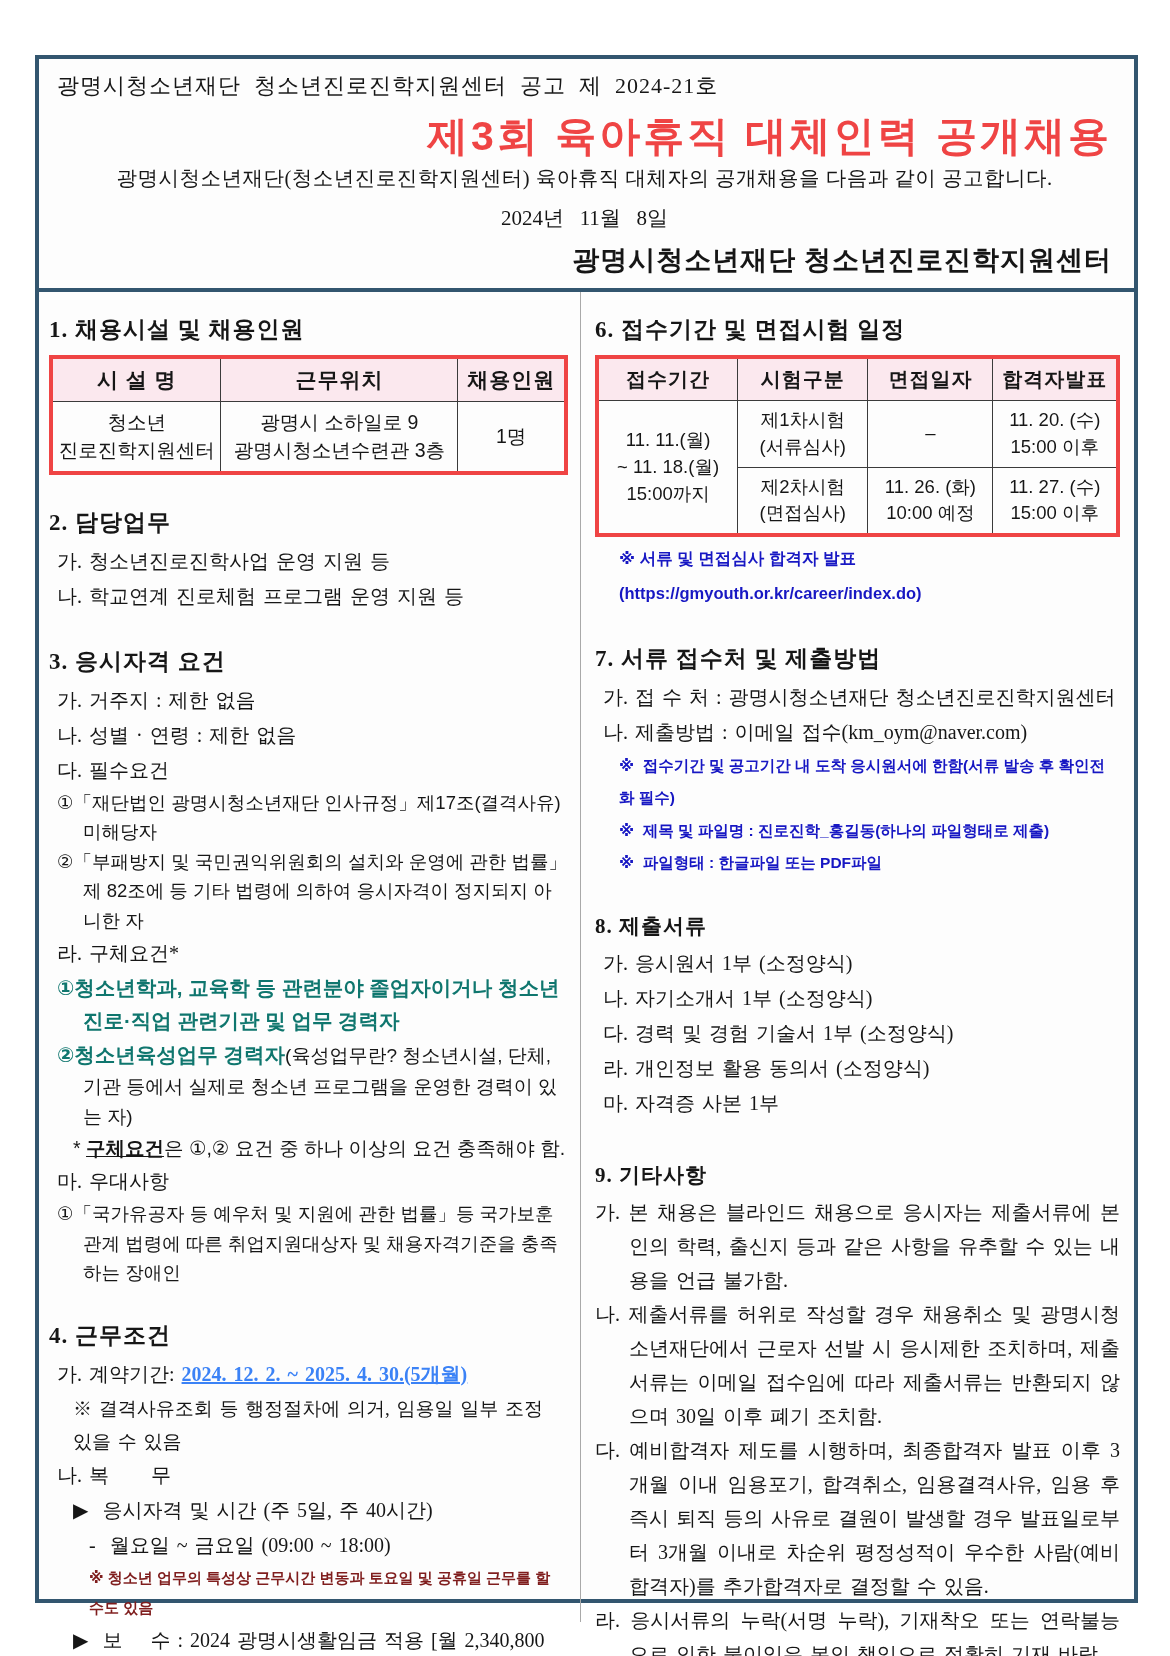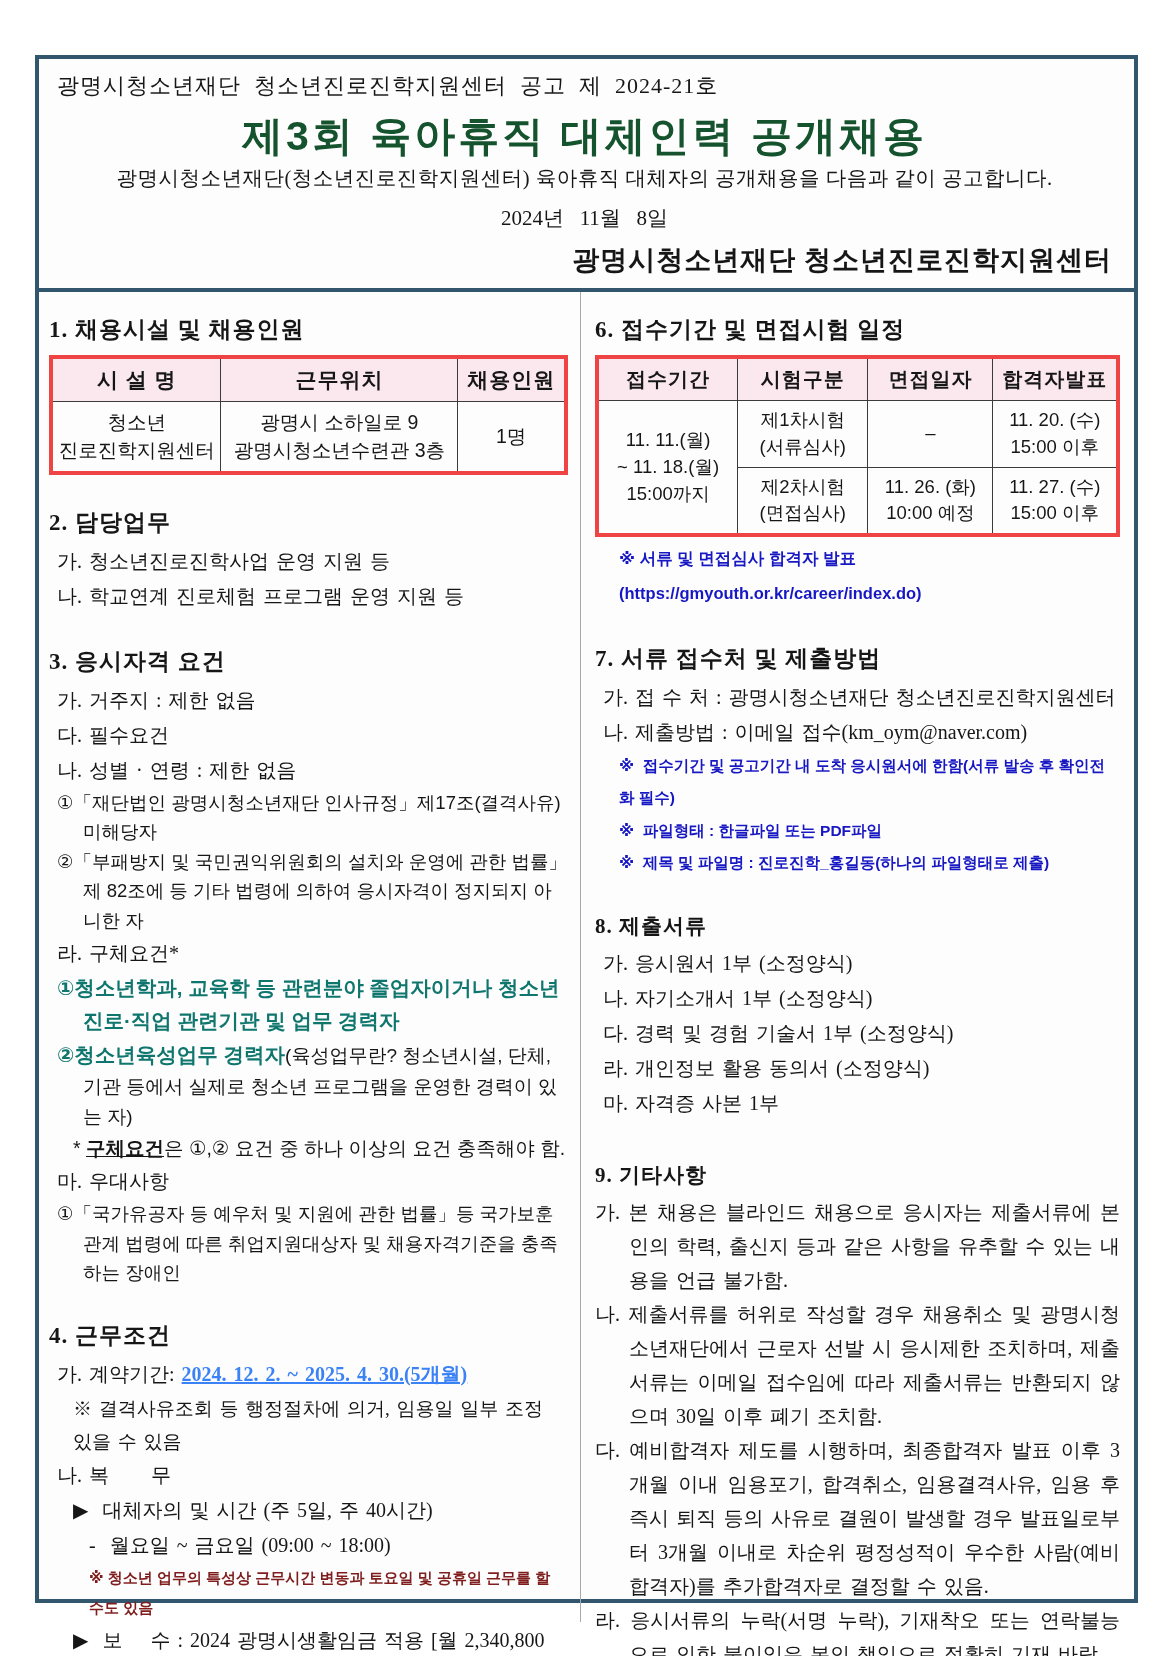--- a/index.html
+++ b/index.html
@@ -11,21 +11,21 @@
   .doc {
     position:absolute; left:35px; top:55px; width:1103px; height:1548px;
     box-sizing:border-box; border:4px solid #33566f; background:#fdfdfd;
   }
   
   .hd { box-sizing:border-box; padding:12px 22px 10px 18px; border-bottom:4px solid #33566f; }
   .notice-no { font-size:22px; letter-spacing:1px; white-space:pre-wrap; }
   .main-title {
     font-family:"Liberation Sans","DejaVu Sans",sans-serif;
     font-weight:900; font-size:41px; letter-spacing:3px;
-    text-align:center; margin-top:8px; color:#14532d;
+    text-align:right; margin-top:8px; color:#ef4444;
   }
   .subtitle { font-size:20.5px; text-align:center; letter-spacing:.5px; }
   .date-line { font-size:21px; text-align:center; margin-top:12px; white-space:pre-wrap; }
   .org-name { font-size:27px; font-weight:700; text-align:right; margin-top:10px; letter-spacing:1px; }
   
   .cols { display:flex; height:1330px; }
   .col-l { box-sizing:border-box; width:541px; padding:6px 12px 0 10px; }
   .col-r { box-sizing:border-box; flex:1; border-left:1px solid #a9a9a9; padding:6px 14px 0 14px; }
   .sec-h { font-size:23px; font-weight:700; margin:16px 0 6px 0; letter-spacing:1px; }
   .line { font-size:20px; line-height:1.75; white-space:pre-wrap; word-spacing:2px; }
@@ -94,37 +94,37 @@
         </table>
 
       <div class="spacer16"></div>
       <div class="sec-h">2. 담당업무</div>
       <div class="line ind1">가. 청소년진로진학사업 운영 지원 등</div>
       <div class="line ind1">나. 학교연계 진로체험 프로그램 운영 지원 등</div>
 
       <div class="spacer16"></div>
       <div class="sec-h">3. 응시자격 요건</div>
       <div class="line ind1">가. 거주지 : 제한 없음</div>
+      <div class="line ind1">나. 성별 · 연령 : 제한 없음</div>
       <div class="line ind1">다. 필수요건</div>
-      <div class="line ind1">나. 성별 · 연령 : 제한 없음</div>
       <div class="gothic ind2 hang">①「재단법인 광명시청소년재단 인사규정」제17조(결격사유) 미해당자</div>
       <div class="gothic ind2 hang">②「부패방지 및 국민권익위원회의 설치와 운영에 관한 법률」제 82조에 등 기타 법령에 의하여 응시자격이 정지되지 아니한 자</div>
       <div class="line ind1">라. 구체요건*</div>
       <div class="blue-big ind2 hang">①청소년학과, 교육학 등 관련분야 졸업자이거나 청소년 진로·직업 관련기관 및 업무 경력자</div>
       <div class="gothic ind2 hang" style="font-size:19px"><span class="blue-big" style="font-size:20.5px">②청소년육성업무 경력자</span><span>(육성업무란? 청소년시설, 단체, 기관 등에서 실제로 청소년 프로그램을 운영한 경력이 있는 자)</span></div>
       <div class="gothic ind2" style="font-size:19.5px"><span>* </span><span class="bold-ul">구체요건</span><span>은 ①,② 요건 중 하나 이상의 요건 충족해야 함.</span></div>
       <div class="line ind1">마. 우대사항</div>
       <div class="gothic ind2 hang">①「국가유공자 등 예우처 및 지원에 관한 법률」등 국가보훈관계 법령에 따른 취업지원대상자 및 채용자격기준을 충족하는 장애인</div>
 
       <div class="spacer16"></div>
       <div class="sec-h">4. 근무조건</div>
       <div class="line ind1"><span>가. 계약기간: </span><span class="red-ul">2024. 12. 2. ~ 2025. 4. 30.(5개월)</span></div>
       <div class="line ind2" style="font-size:19px">※ 결격사유조회 등 행정절차에 의거, 임용일 일부 조정 있을 수 있음</div>
       <div class="line ind1">나. 복      무</div>
-      <div class="line ind2">▶  대체자의 및 시간 (주 5일, 주 40시간)</div>
+      <div class="line ind2">▶  응시자격 및 시간 (주 5일, 주 40시간)</div>
       <div class="line ind3">-  월요일 ~ 금요일 (09:00 ~ 18:00)</div>
       <div class="red-note ind3">※ 청소년 업무의 특성상 근무시간 변동과 토요일 및 공휴일 근무를 할 수도 있음</div>
       <div class="line ind2">▶  보    수 : 2024 광명시생활임금 적용 [월 2,340,800원]</div>
 
     </div>
 
     <div class="col-r">
 
       <div class="sec-h">6. 접수기간 및 면접시험 일정</div>
       <table class="tbl sched">
@@ -155,22 +155,22 @@
         </tr>
       </tbody>
         </table>
       <div class="blue-note ind2" style="font-size:16.5px;margin-top:4px">※ 서류 및 면접심사 합격자 발표 (https://gmyouth.or.kr/career/index.do)</div>
 
       <div class="spacer16"></div>
       <div class="sec-h">7. 서류 접수처 및 제출방법</div>
       <div class="line ind1">가. 접 수 처 : 광명시청소년재단 청소년진로진학지원센터</div>
       <div class="line ind1">나. 제출방법 : 이메일 접수(km_oym@naver.com)</div>
       <div class="blue-note ind2">※  접수기간 및 공고기간 내 도착 응시원서에 한함(서류 발송 후 확인전화 필수)</div>
+      <div class="blue-note ind2">※  제목 및 파일명 : 진로진학_홍길동(하나의 파일형태로 제출)</div>
       <div class="blue-note ind2">※  파일형태 : 한글파일 또는 PDF파일</div>
-      <div class="blue-note ind2">※  제목 및 파일명 : 진로진학_홍길동(하나의 파일형태로 제출)</div>
 
       <div class="spacer16"></div>
       <div class="sec-h" style="font-size:21px">8. 제출서류</div>
       <div class="line ind1">가. 응시원서 1부 (소정양식)</div>
       <div class="line ind1">나. 자기소개서 1부 (소정양식)</div>
       <div class="line ind1">다. 경력 및 경험 기술서 1부 (소정양식)</div>
       <div class="line ind1">라. 개인정보 활용 동의서 (소정양식)</div>
       <div class="line ind1">마. 자격증 사본 1부</div>
 
       <div class="spacer24"></div>

